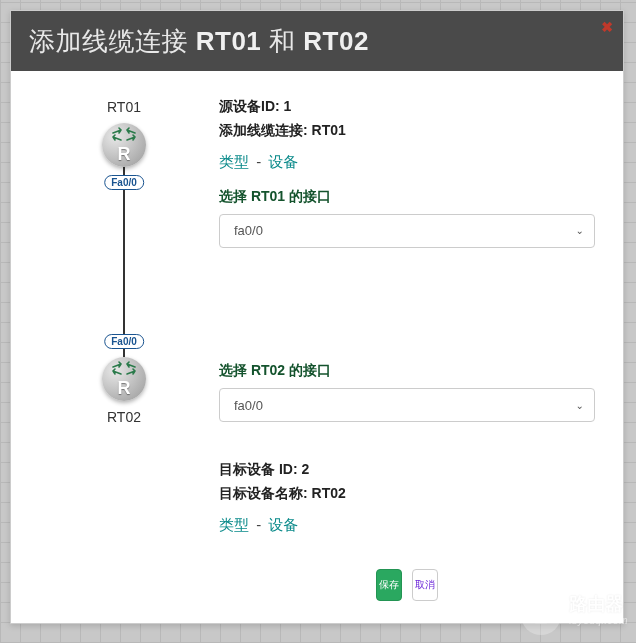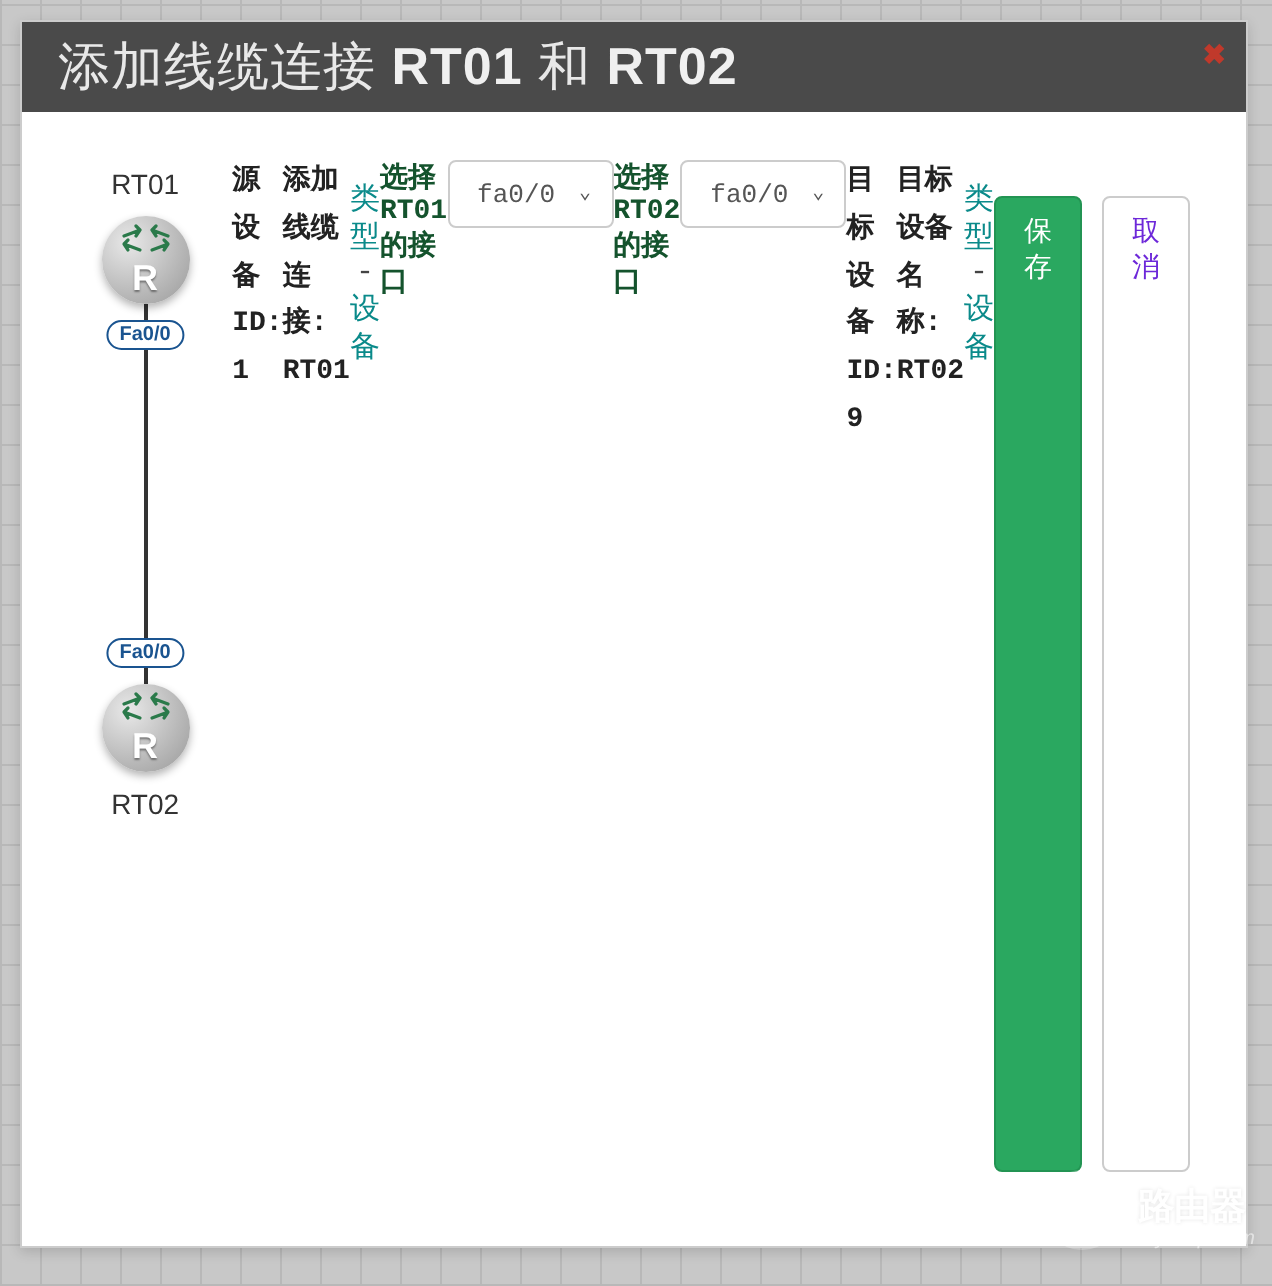--- a/index.html
+++ b/index.html
@@ -22,21 +22,21 @@
     position: absolute;
     left: 10px;
     top: 10px;
     width: 614px;
     height: 614px;
     background: #fff;
     border: 1px solid #ccc;
     box-shadow: 0 2px 6px rgba(0,0,0,0.15);
   }
   .modal-header {
-    height: 45px;
+    height: 60px;
     background: #4a4a4a;
     color: #e8e8e8;
     display: flex;
     align-items: center;
     padding: 0 18px;
     position: relative;
   }
   .modal-title {
     font-size: 26px;
     font-weight: 300;
@@ -104,21 +104,21 @@
     font-weight: bold;
     white-space: nowrap;
   }
   .port-top { top: -2px; }
   .port-bottom { bottom: -2px; }
   .node-label-bottom { font-size: 14px; color: #333; margin-top: 8px; }
   .form-side {
     flex: 1;
     padding-left: 10px;
     display: flex;
-    font-family: Liberation Mono, monospace;
+    flex-direction: column;
   }
   .info-line { font-size: 14px; font-weight: 700; color: #222; line-height: 1.7; }
   .links-row {
     margin: 10px 0 16px;
     text-align: left;
     font-size: 15px;
   }
   .links-row a { color: #0a8a8a; text-decoration: none; cursor: pointer; }
   .links-row .dash { color: #444; margin: 0 3px; }
   .field-label { font-size: 14px; font-weight: 700; color: #14532d; margin-bottom: 8px; }
@@ -156,34 +156,34 @@
   .select-wrap { position: relative; z-index: 1; }
   .select-container { position: relative; margin-bottom: 12px; }
   .gap-big { flex: 1; min-height: 50px; }
   .btn-row {
     display: flex;
     justify-content: center;
     gap: 10px;
     margin-top: 18px;
   }
   .btn {
-    padding: 8px 14px;
+    padding: 8px 2px;
     border-radius: 4px;
-    font-size: 14px;
+    font-size: 10px;
     cursor: pointer;
     border: 1px solid transparent;
   }
   .btn-save { background: #2aa860; color: #fff; border-color: #239453; }
   .btn-cancel { background: #fff; color: #6d28d9; border-color: #ccc; }
   .watermark {
     position: absolute;
     right: 8px;
-    bottom: 18px;
-    display: flex;
-    align-items: flex-end;
+    bottom: 8px;
+    display: flex;
+    align-items: flex-start;
     gap: 8px;
     opacity: 0.55;
     color: #fff;
   }
   .watermark .circ {
     width: 40px; height: 40px; border-radius: 50%;
     background: rgba(255,255,255,0.45);
     display: flex; align-items: center; justify-content: center;
   }
   .watermark-text { display:flex; flex-direction:column; line-height:1.1;}
@@ -260,21 +260,21 @@
       <div class="select-container">
         <div class="highlight hl2"></div>
         <div class="select-wrap">
           <span>fa0/0</span>
           <span class="chev">⌄</span>
         </div>
       </div>
 
       <div style="height:24px"></div>
 
-      <div class="info-line">目标设备 ID: 9</div>
+      <div class="info-line">目标设备 ID: 2</div>
       <div class="info-line">目标设备名称: RT02</div>
       <div class="links-row">
         <a>类型</a><span class="dash"> - </span><a>设备</a>
       </div>
 
       <div class="btn-row">
         <div class="btn btn-save">保存</div>
         <div class="btn btn-cancel">取消</div>
       </div>
     </div>

